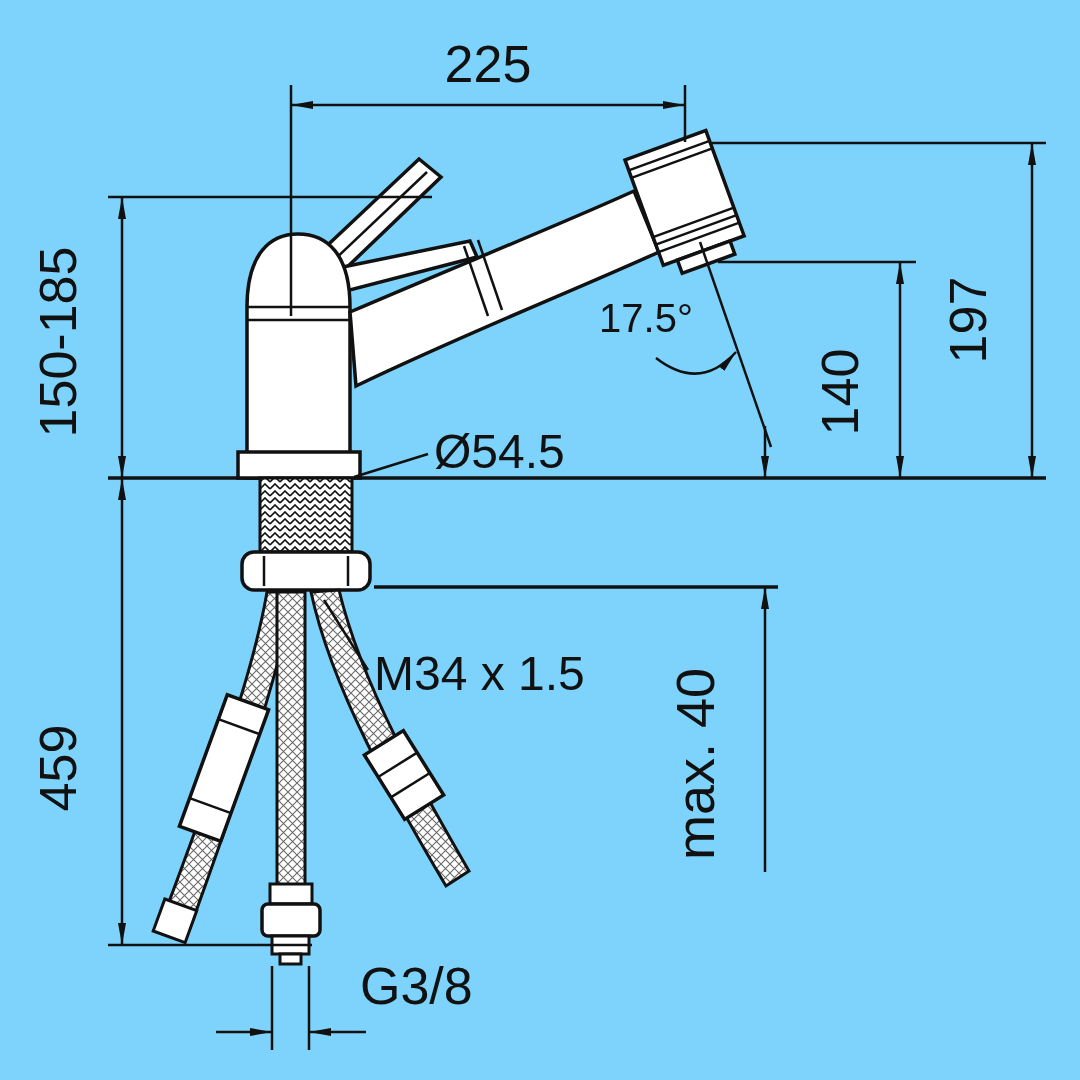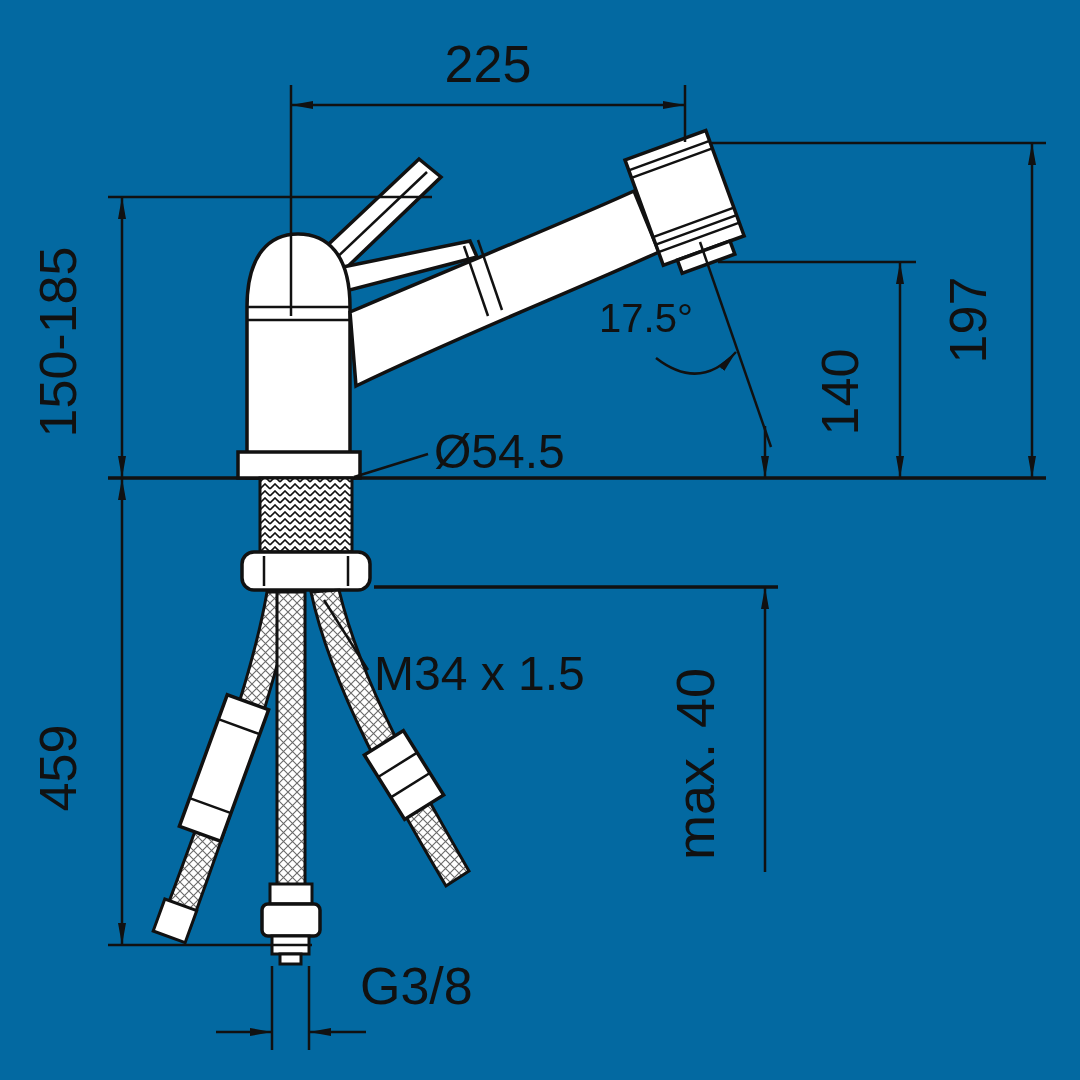--- a/index.html
+++ b/index.html
@@ -1,16 +1,16 @@
 <!DOCTYPE html>
 <html><head>
 <meta charset="utf-8">
 <style>
   html,body{margin:0;padding:0;background:#fff;}
-  .stage{position:relative;width:1080px;height:1080px;background:#0369a1;overflow:hidden;}
+  .stage{position:relative;width:1080px;height:1080px;background:#7dd3fc;overflow:hidden;}
   svg{display:block;}
   svg text{fill:#111;font-family:"Liberation Sans",sans-serif;font-weight:400;}
   .t52{font-size:52px;}
   .t48{font-size:48px;}
   .t54{font-size:54px;}
   .t40{font-size:40px;}
   .dim{stroke:#111;stroke-width:2.5;fill:none;}
   .ln{stroke:#111;stroke-width:3.5;fill:none;}
   .ln2{stroke:#111;stroke-width:2.5;fill:none;}
   .shape{fill:#fff;stroke:#111;stroke-width:3.5;}

